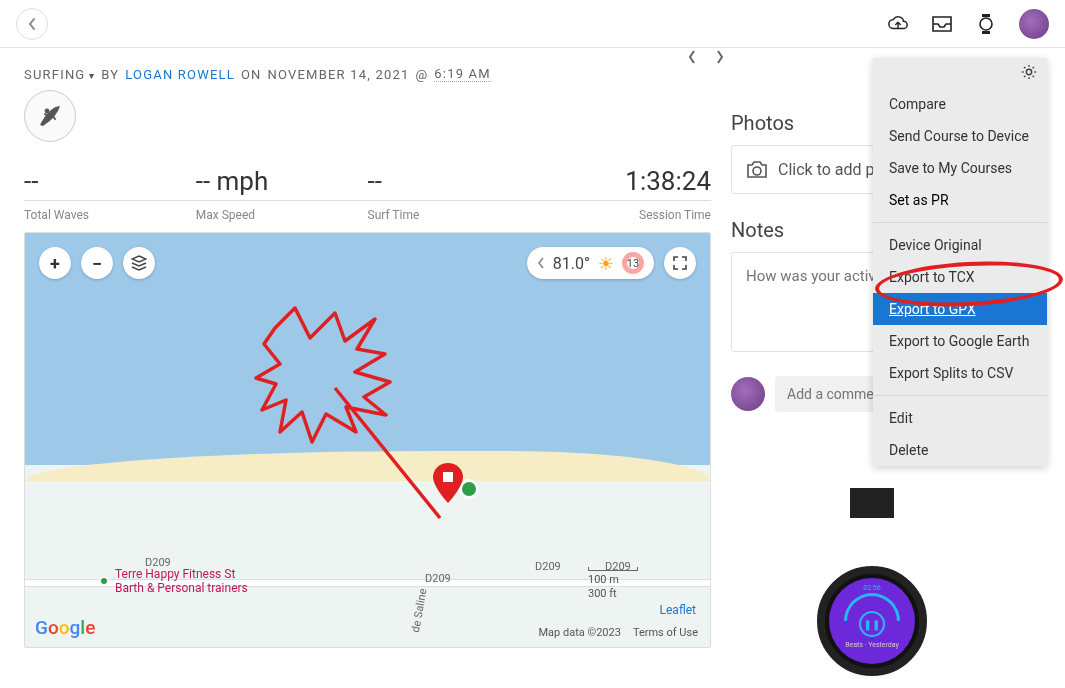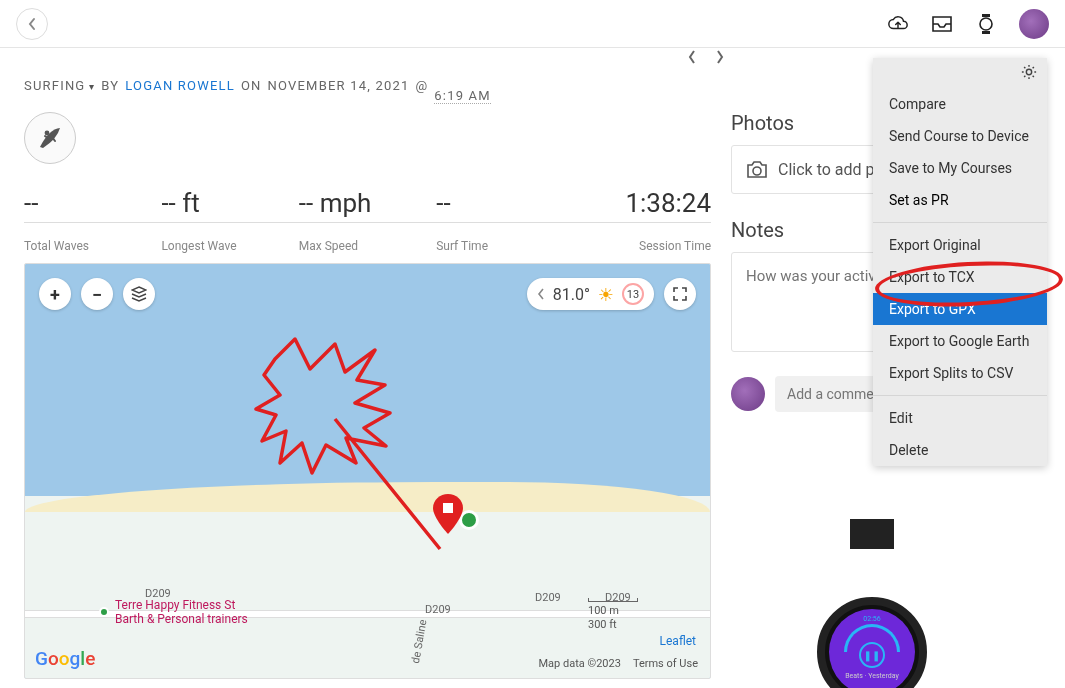--- a/index.html
+++ b/index.html
@@ -12,53 +12,53 @@
   .topbar-icon { width: 22px; height: 22px; cursor: pointer; display: flex; align-items: center; justify-content: center; color: #222; }
   .avatar { width: 30px; height: 30px; border-radius: 50%; background: radial-gradient(circle at 40% 40%, #a26fba, #6d3b86); cursor: pointer; }
 
   .content { display: flex; padding: 18px 24px 0 24px; gap: 20px; position: relative; }
   .main { flex: 1; min-width: 0; }
   .side { width: 310px; position: relative; }
 
   .crumb { font-size: 13px; letter-spacing: 1.2px; color: #666; text-transform: uppercase; display: flex; align-items: center; gap: 6px; }
   .crumb .sport { font-weight: 400; }
   .crumb .author-link { color: #1976d2; text-decoration: none; }
-  .crumb .time { border-bottom: 1px dotted #aaa; margin-top: 22px; }
+  .crumb .time { border-bottom: 1px dotted #aaa; }
 
   .title-row { display: flex; align-items: flex-start; gap: 14px; margin-top: 6px; }
   .sport-icon { width: 52px; height: 52px; border: 1px solid #ccc; border-radius: 50%; display: flex; align-items: center; justify-content: center; flex-shrink: 0; margin-top: 2px; background: #fafafa; }
   .title-text h1 { font-size: 30px; font-weight: 400; color: #333; display: inline-block; }
   .edit-pencil { color: #888; font-size: 16px; margin-left: 6px; cursor: pointer; }
   .subrow { margin-top: 4px; font-size: 14px; color: #666; display: flex; gap: 26px; align-items: center; }
   .subrow .dropdown::after { content: " ▾"; font-size: 10px; }
   .gear-add { color: #1976d2; cursor: pointer; }
 
   .nav-arrows { position: absolute; top: 0; right: 340px; display: flex; gap: 18px; color: #666; font-size: 18px; }
 
   .stats { display: flex; margin-top: 24px; border-bottom: none; }
   .stat { flex: 1; }
   .stat .val { font-size: 26px; font-weight: 400; color: #333; }
-  .stat .lbl { font-size: 12px; color: #888; margin-top: 16px; }
+  .stat .lbl { font-size: 12px; color: #888; margin-top: 7px; }
   .stat.r { text-align: right; }
   .stat .divider { height: 1px; background: #ddd; margin-top: 4px; }
 
   .map { position: relative; margin-top: 10px; height: 416px; border: 1px solid #ddd; border-radius: 2px; overflow: hidden; }
   .map-water { position: absolute; inset: 0; background: #9ec8e8; }
   .map-land { position: absolute; bottom: 0; left: 0; right: 0; height: 44%; background: #eef4f1; }
   .map-beach { position: absolute; bottom: 40%; left: 0; right: 0; height: 30px; background: #f6edc7; border-top-left-radius: 60% 100%; border-top-right-radius: 30% 100%; }
   .track { position: absolute; top: 55px; left: 190px; }
   .road { position: absolute; bottom: 60px; left: 0; right: 0; height: 8px; background: #fff; border-top: 1px solid #ddd; border-bottom: 1px solid #ddd; }
   .road-label { position: absolute; font-size: 11px; color: #666; background: rgba(255,255,255,.0); }
   .poi { position: absolute; bottom: 52px; left: 74px; display: flex; align-items: center; gap: 6px; font-size: 12px; color: #be185d; }
   .poi-pin { width: 10px; height: 10px; background: #2e9e47; border-radius: 50%; border: 2px solid #fff; }
   .zoom-group { top: 14px; left: 14px; display: flex; gap: 10px; position: absolute; }
   .round { width: 32px; height: 32px; border-radius: 50%; background: #fff; box-shadow: 0 1px 3px rgba(0,0,0,.2); display: flex; align-items: center; justify-content: center; font-size: 18px; font-weight: 700; cursor: pointer; }
   .weather-pill { position: absolute; top: 14px; right: 56px; height: 32px; padding: 0 10px; display: flex; align-items: center; gap: 8px; background: #fff; border-radius: 18px; box-shadow: 0 1px 3px rgba(0,0,0,.2); font-size: 16px; color: #444; }
   .sun-icon { color: #f7a400; font-size: 18px; }
-  .weather-badge { width: 22px; height: 22px; border: 2px solid #fca5a5; border-radius: 50%; display: flex; align-items: center; justify-content: center; font-size: 11px; }
+  .weather-badge { width: 22px; height: 22px; border: 5px solid #fca5a5; border-radius: 50%; display: flex; align-items: center; justify-content: center; font-size: 11px; }
   .fullscreen { position: absolute; top: 14px; right: 14px; }
 
   .marker-end { position: absolute; bottom: 140px; left: 408px; }
   .marker-start { position: absolute; bottom: 148px; left: 434px; width: 20px; height: 20px; background: #2e9e47; border: 3px solid #fff; border-radius: 50%; }
 
   .scale { position: absolute; bottom: 46px; right: 72px; font-size: 11px; color: #555; line-height: 14px; text-align: left; }
   .scale .bar { height: 4px; width: 50px; border: 1px solid #666; border-top: none; margin-bottom: 2px; }
   .leaflet { position: absolute; bottom: 30px; right: 14px; font-size: 12px; color: #1976d2; margin-left: 28px; }
   .google-attr { position: absolute; bottom: 8px; left: 10px; font-family: "Product Sans", Arial, sans-serif; font-size: 19px; font-weight: 500; }
   .g1{color:#4285F4}.g2{color:#EA4335}.g3{color:#FBBC05}.g4{color:#4285F4}.g5{color:#34A853}.g6{color:#EA4335}
@@ -76,21 +76,21 @@
 
   .comment-row { display: flex; align-items: center; gap: 10px; margin-top: 24px; }
   .comment-avatar { width: 34px; height: 34px; border-radius: 50%; background: radial-gradient(circle at 40% 40%, #a26fba, #6d3b86); }
   .comment-input { flex: 1; background: #f0f0f0; border-radius: 4px; padding: 10px 12px; color: #888; font-size: 14px; border: none; outline: none; }
   .post-btn { color: #666; font-size: 14px; cursor: pointer; }
 
   
   .menu { position: absolute; top: -8px; right: -6px; width: 174px; background: #ebebeb; box-shadow: 0 2px 8px rgba(0,0,0,.2); z-index: 30; padding-top: 30px; }
   .menu-item { padding: 8px 16px; font-size: 14px; color: #333; cursor: pointer; }
   .menu-item.disabled { color: #000000; cursor: default; }
-  .menu-item.selected { background: #1976d2; color: #fff; }
+  .menu-item.selected { background: #1976d2; color: #fff; text-decoration: underline; }
   .menu hr { border: none; border-top: 1px solid #d5d5d5; margin: 6px 0; }
   .menu-gear { position: absolute; top: 6px; right: 10px; color: #444; cursor: pointer; }
 
   .circled { position: absolute; pointer-events: none; z-index: 31; width: 188px; height: 44px; border: 4px solid #e02020; border-radius: 50%; transform: rotate(-3deg); }
 
   
   .watch { position: absolute; right: 96px; bottom: -28px; width: 146px; height: 160px; display: flex; align-items: flex-end; justify-content: center; }
   .watch-body { width: 110px; height: 110px; background: #111; border-radius: 50%; border: 8px solid #222; position: relative; display: flex; align-items: center; justify-content: center; }
   .watch-band { position: absolute; top: -28px; width: 44px; height: 30px; background: #222; left: 50%; transform: translateX(-50%); }
   .watch-face { width: 86px; height: 86px; background: #6d28d9; border-radius: 50%; display: flex; flex-direction: column; align-items: center; justify-content: center; color: #29b6f6; }
@@ -165,25 +165,20 @@
           </svg></span>
     </div>
 
     <div class="stats">
       <div class="stat">
           <div class="val">--</div>
           <div class="divider"></div>
           <div class="lbl">Total Waves</div>
         </div>
       <div class="stat">
-          <div class="val">-- ft</div>
-          <div class="divider"></div>
-          <div class="lbl">Longest Wave</div>
-        </div>
-      <div class="stat">
           <div class="val">-- mph</div>
           <div class="divider"></div>
           <div class="lbl">Max Speed</div>
         </div>
       <div class="stat">
           <div class="val">--</div>
           <div class="divider"></div>
           <div class="lbl">Surf Time</div>
         </div>
       <div class="stat r">
@@ -299,21 +294,21 @@
         <svg width="16" height="16" viewBox="0 0 18 18">
             <circle cx="9" cy="9" r="3" fill="none" stroke="#444" stroke-width="1.6"></circle>
             <path d="M9 1v2M9 15v2M1 9h2M15 9h2M3.5 3.5l1.4 1.4M13.1 13.1l1.4 1.4M3.5 14.5l1.4-1.4M13.1 4.9l1.4-1.4" stroke="#444" stroke-width="1.6"></path>
           </svg>
       </span>
       <div class="menu-item">Compare</div>
       <div class="menu-item">Send Course to Device</div>
       <div class="menu-item">Save to My Courses</div>
       <div class="menu-item disabled">Set as PR</div>
       <hr>
-      <div class="menu-item">Export Original</div>
+      <div class="menu-item">Device Original</div>
       <div class="menu-item">Export to TCX</div>
       <div class="menu-item selected">Export to GPX</div>
       <div class="menu-item">Export to Google Earth</div>
       <div class="menu-item">Export Splits to CSV</div>
       <hr>
       <div class="menu-item">Edit</div>
       <div class="menu-item">Delete</div>
     </div>
     <div class="circled" style="top:196px; right:-22px"></div>
 

